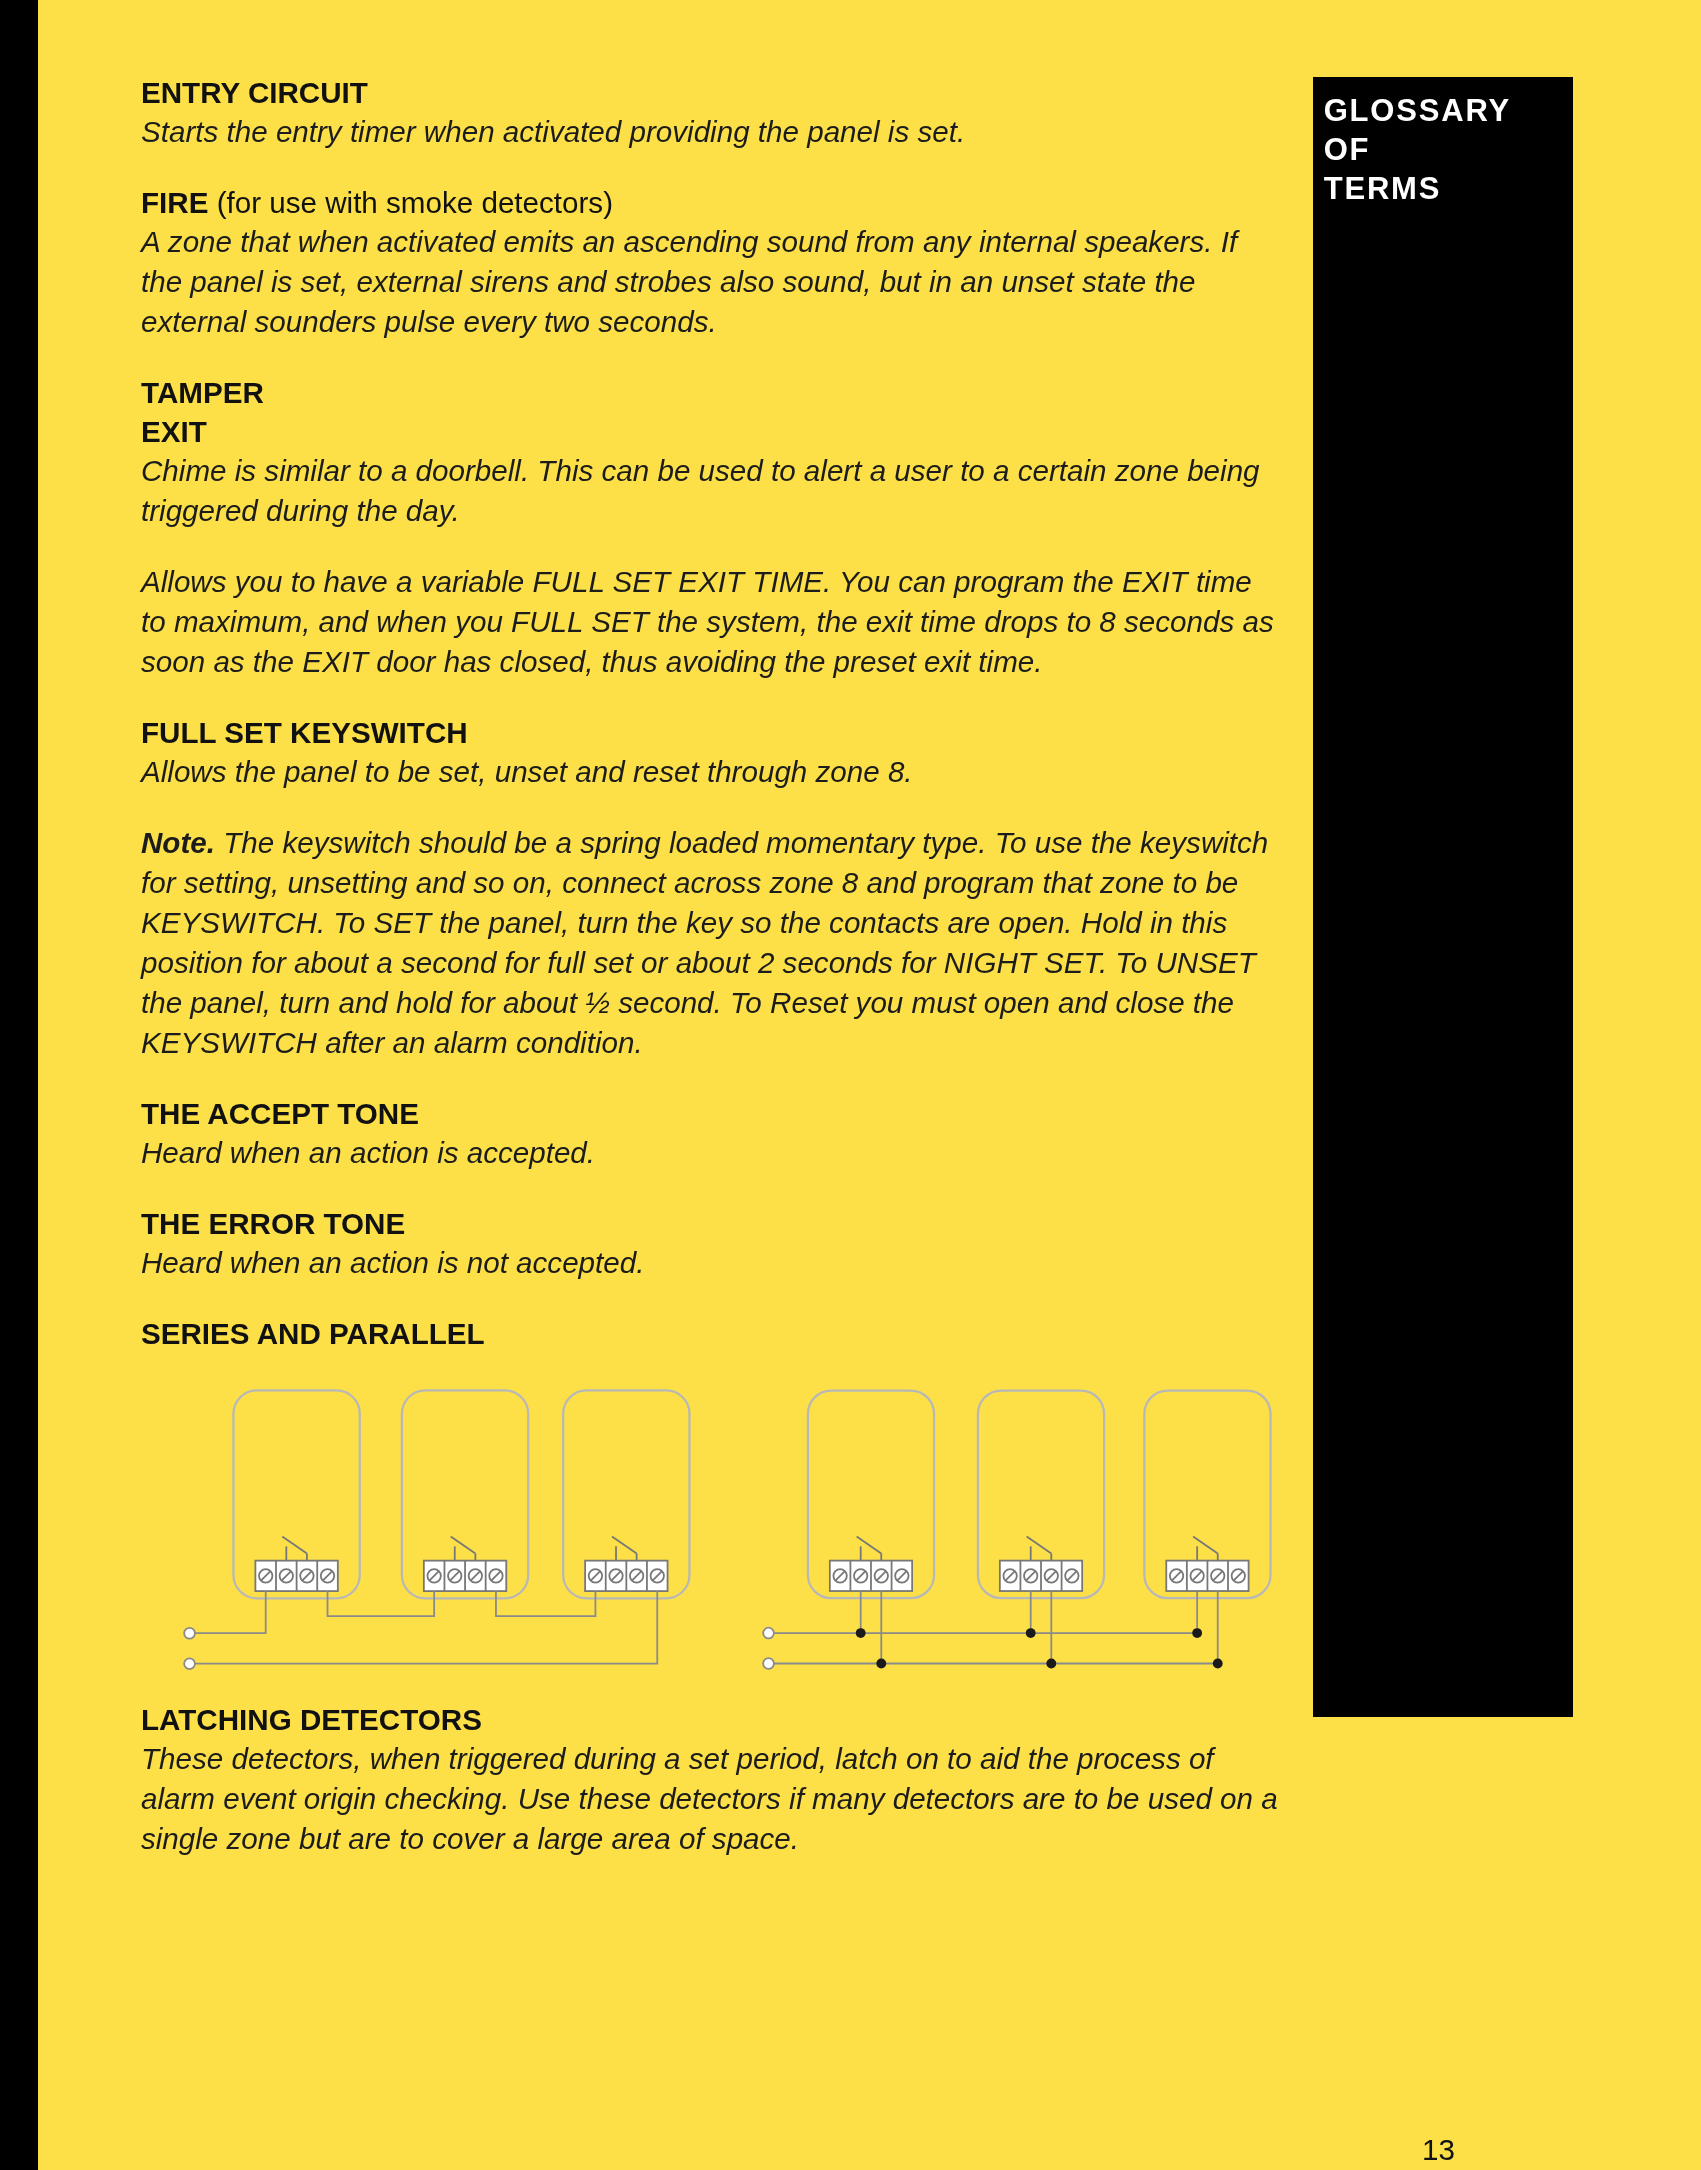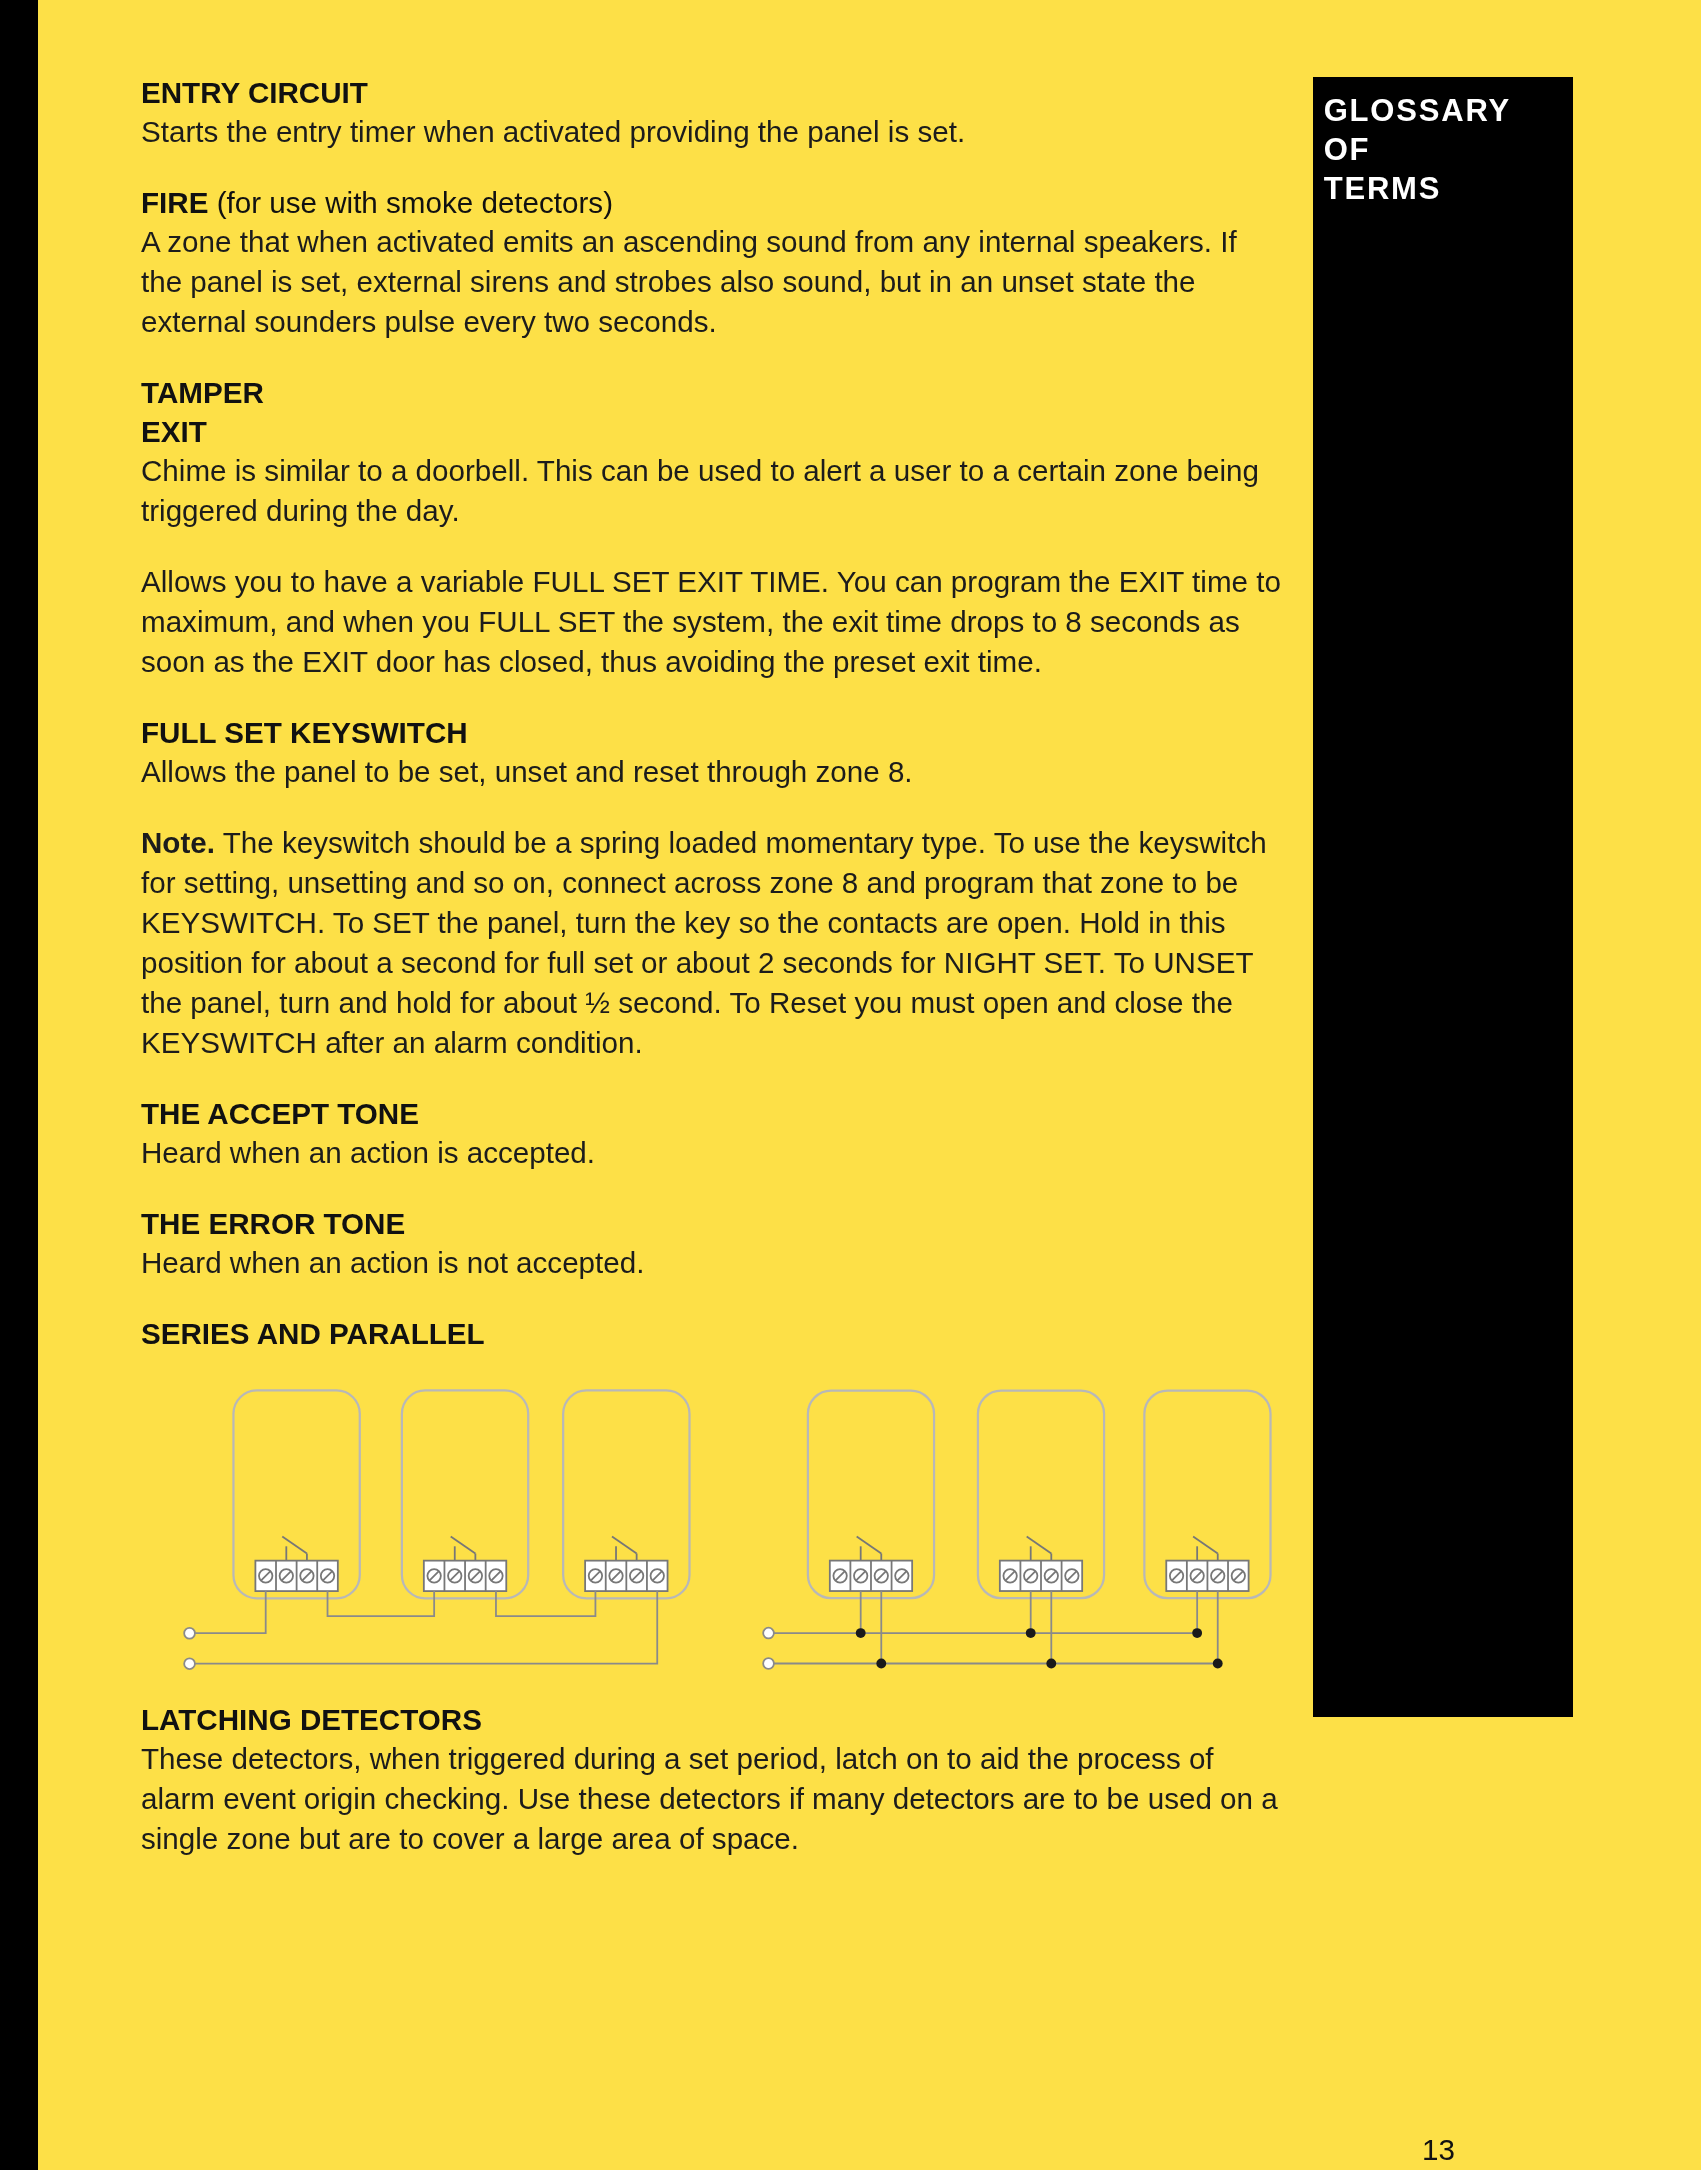--- a/index.html
+++ b/index.html
@@ -15,21 +15,21 @@
 
   .content { position:absolute; left:141px; top:73px; width:1142px; }
 
   h3 {
     font-size:29.6px; line-height:39px; font-weight:bold;
     color:#111; margin:0;
   }
   h3 .normal { font-weight:normal; }
   p {
     font-size:29.6px; line-height:40px;
-    margin:0 0 31px 0; color:#1c1c1c;
+    margin:0 0 31px 0; color:#1c1c1c;font-style:italic;
   }
   strong { font-weight:bold; }
 
   .sidebar {
     position:absolute; left:1313px; top:77px; width:260px; height:1640px;
     background:#000; padding:14.3px 10.7px;
   }
   .sidebar-title {
     color:#fff; font-weight:bold; font-size:31px; line-height:39px;
     letter-spacing:1.8px;

